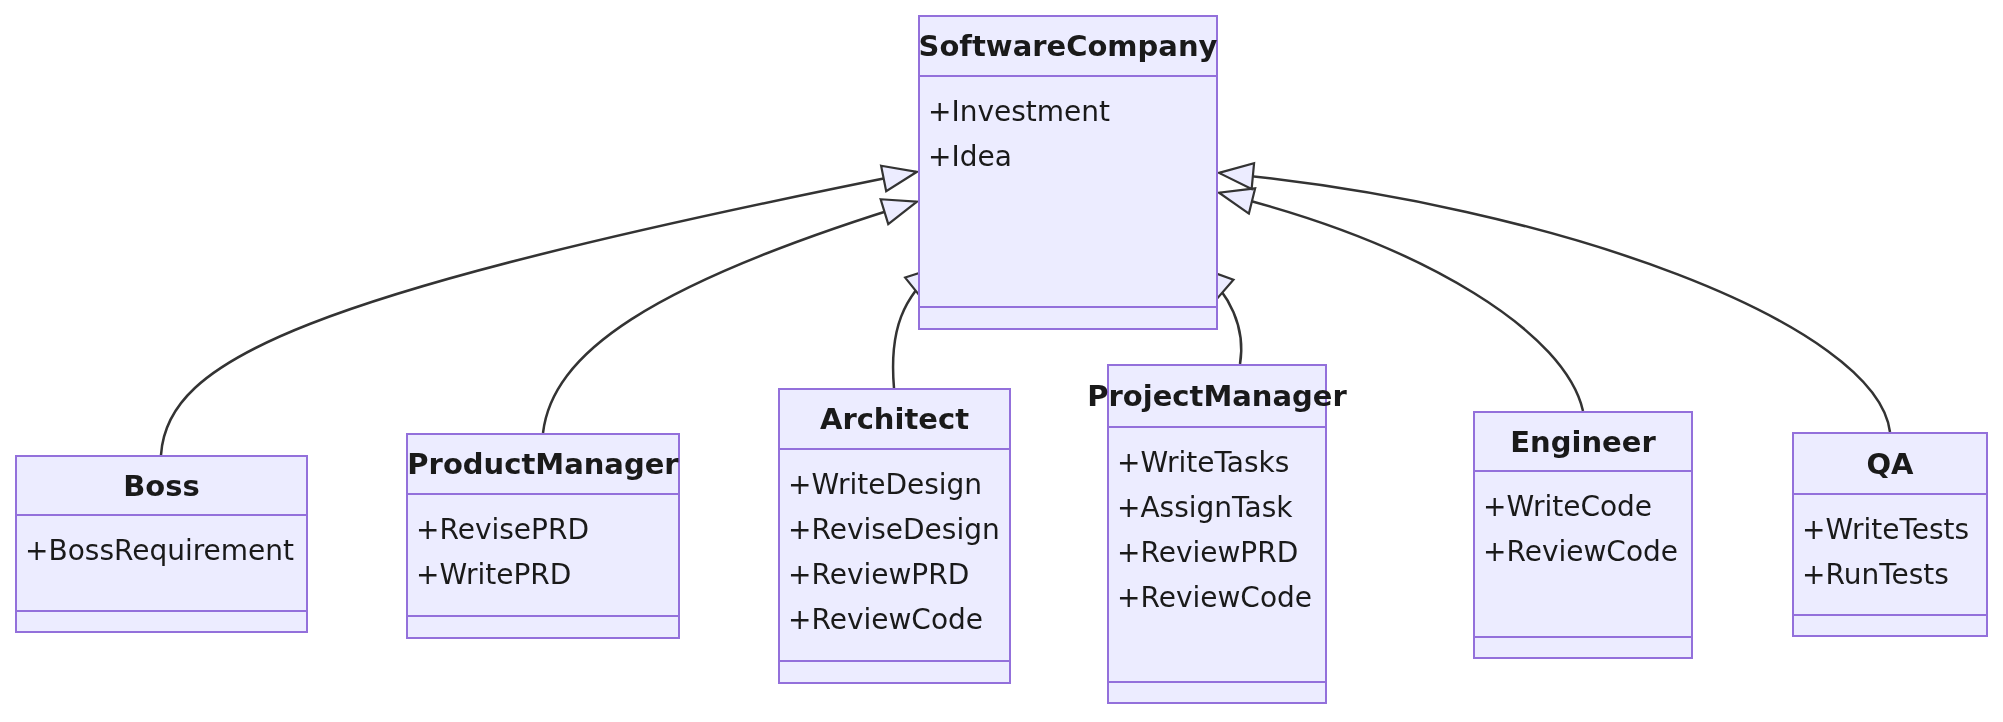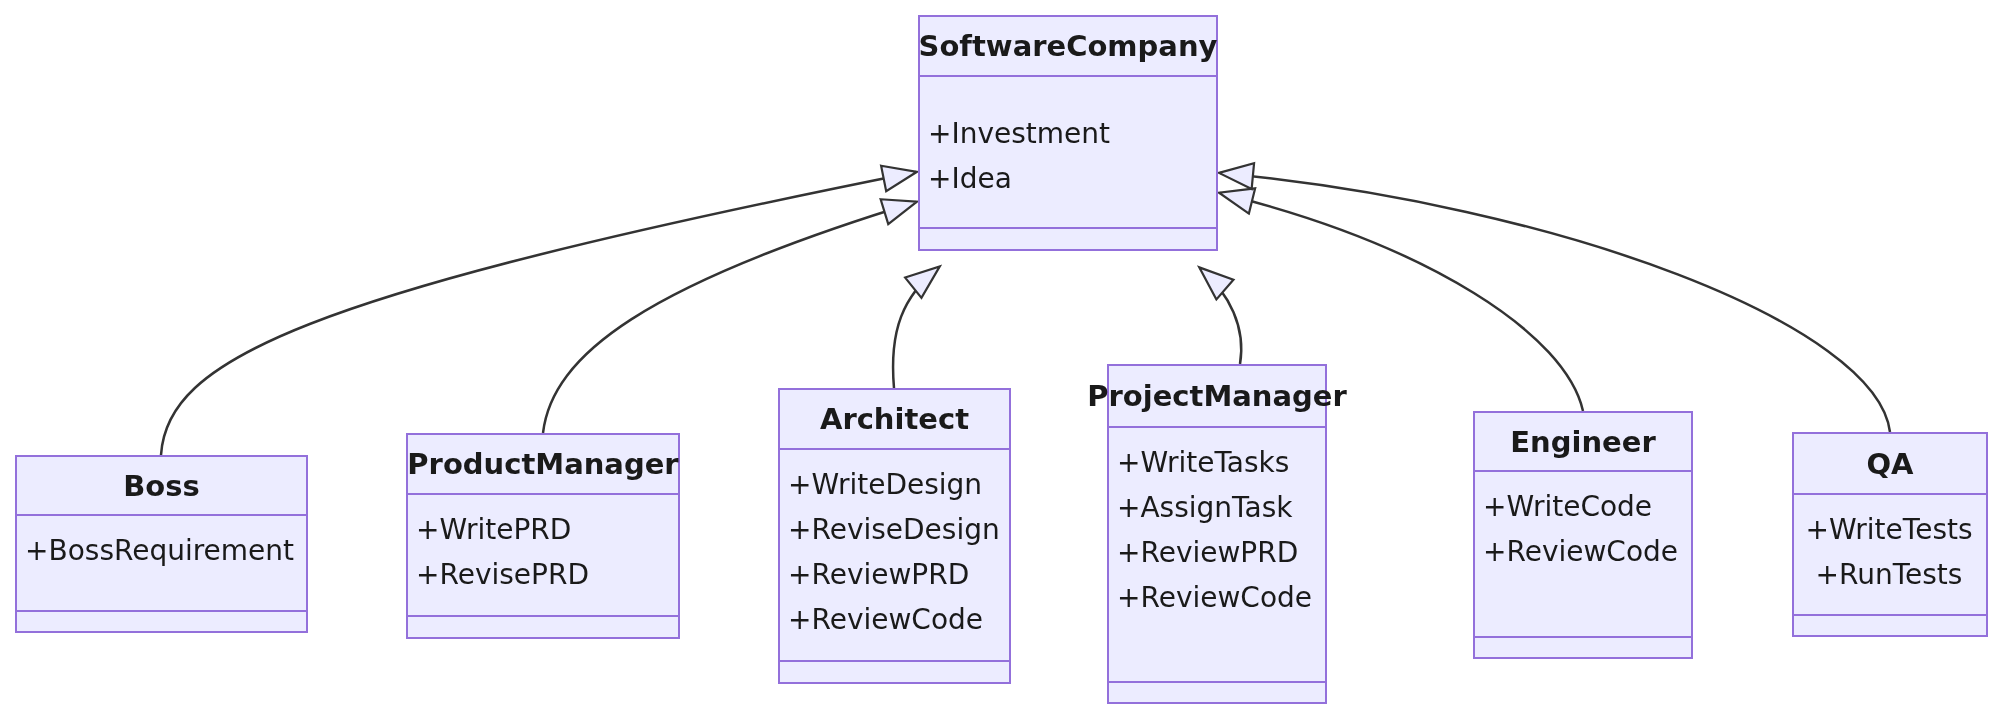--- a/index.html
+++ b/index.html
@@ -81,42 +81,42 @@
       </marker>
     </defs>
     <path class="edge" d="M161,455 C167,360 300,295 916,172" marker-end="url(#hollow-triangle)"></path>
     <path class="edge" d="M543,433 C552,355 645,285 916,202" marker-end="url(#hollow-triangle)"></path>
     <path class="edge" d="M894,388 C889,330 903,296 939,267" marker-end="url(#hollow-triangle)"></path>
     <path class="edge" d="M1240,364 C1246,328 1230,294 1200,268" marker-end="url(#hollow-triangle)"></path>
     <path class="edge" d="M1583,411 C1566,335 1430,245 1220,193" marker-end="url(#hollow-triangle)"></path>
     <path class="edge" d="M1890,432 C1877,325 1560,205 1220,173" marker-end="url(#hollow-triangle)"></path>
   </svg>
 
-  <div class="class-box" style="left:918px; top:15px; width:300px; height:236px;gap:22px;">
+  <div class="class-box" style="left:918px; top:15px; width:300px; height:315px;">
     <div class="class-title" style="height:60px">SoftwareCompany</div>
     <div class="class-attrs">
       <div class="member">+Investment</div>
       <div class="member">+Idea</div>
     </div>
     <div class="class-methods" style="height:22px"></div>
   </div>
 
   <div class="class-box" style="left:15px; top:455px; width:293px; height:178px;">
     <div class="class-title" style="height:59px">Boss</div>
     <div class="class-attrs">
       <div class="member">+BossRequirement</div>
     </div>
     <div class="class-methods" style="height:21px"></div>
   </div>
 
   <div class="class-box" style="left:406px; top:433px; width:274px; height:206px;">
     <div class="class-title" style="height:60px">ProductManager</div>
     <div class="class-attrs">
+      <div class="member">+RevisePRD</div>
       <div class="member">+WritePRD</div>
-      <div class="member">+RevisePRD</div>
     </div>
     <div class="class-methods" style="height:22px"></div>
   </div>
 
   <div class="class-box" style="left:778px; top:388px; width:233px; height:296px;">
     <div class="class-title" style="height:60px">Architect</div>
     <div class="class-attrs">
       <div class="member">+WriteDesign</div>
       <div class="member">+ReviseDesign</div>
       <div class="member">+ReviewPRD</div>
@@ -138,21 +138,21 @@
 
   <div class="class-box" style="left:1473px; top:411px; width:220px; height:248px;">
     <div class="class-title" style="height:59px">Engineer</div>
     <div class="class-attrs">
       <div class="member">+WriteCode</div>
       <div class="member">+ReviewCode</div>
     </div>
     <div class="class-methods" style="height:21px"></div>
   </div>
 
-  <div class="class-box" style="left:1792px; top:432px; width:196px; height:205px;text-align:center;">
+  <div class="class-box" style="left:1792px; top:432px; width:196px; height:205px;">
     <div class="class-title" style="height:61px">QA</div>
     <div class="class-attrs">
       <div class="member">+WriteTests</div>
       <div class="member">+RunTests</div>
     </div>
     <div class="class-methods" style="height:21px"></div>
   </div>
 
 </div>
 

